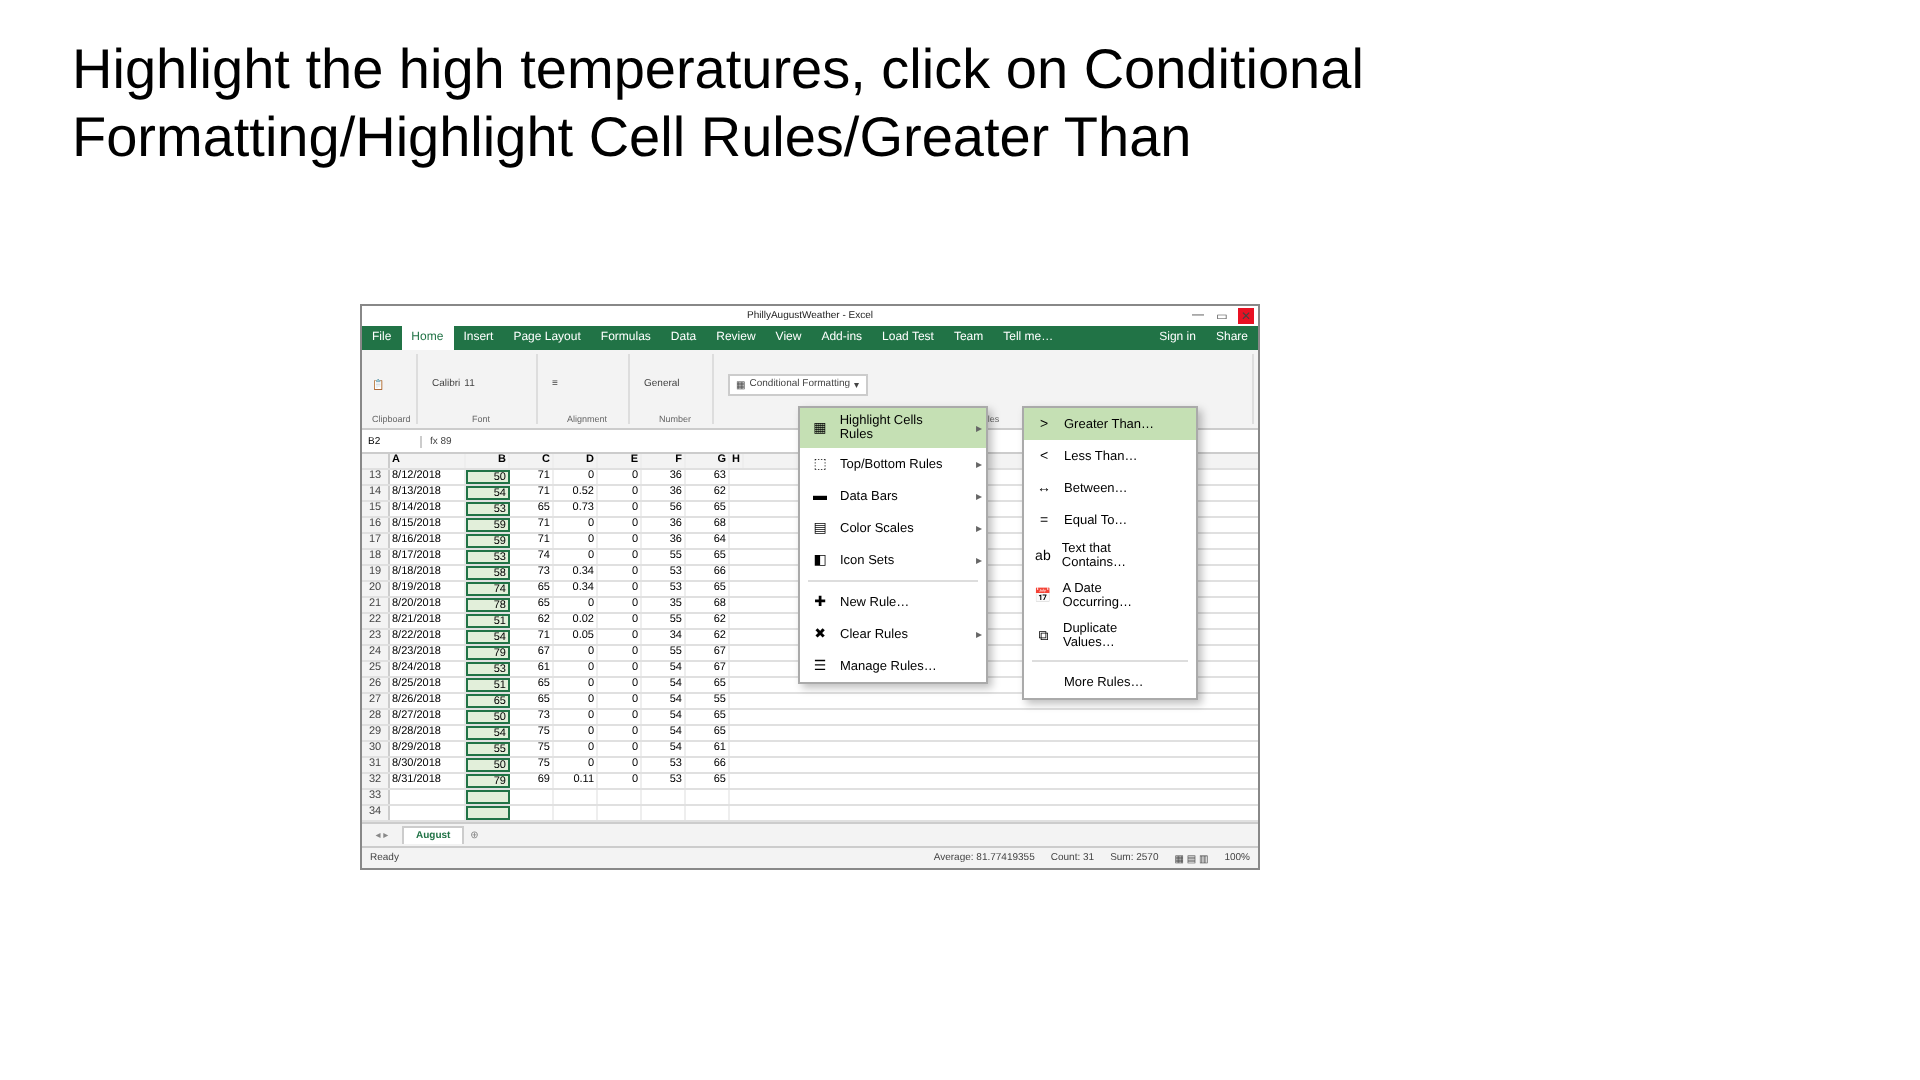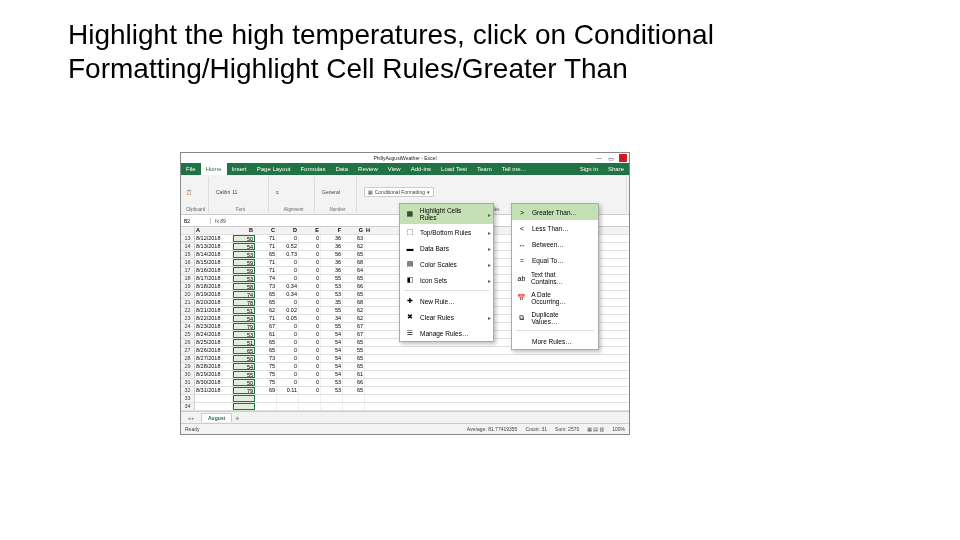--- a/index.html
+++ b/index.html
@@ -1,17 +1,17 @@
 <!DOCTYPE html>
 <html><head>
 <meta charset="utf-8">
 <style>
   * { box-sizing: border-box; margin: 0; padding: 0; }
   body { font-family: "Segoe UI", Arial, sans-serif; background: #fff; width: 960px; height: 540px; overflow: hidden; }
-  .instruction { font-size: 28px; padding: 18px 40px 0 68px; line-height: 1.2; color: #000; }
+  .instruction { font-size: 28px; padding: 18px 40px 0 36px; line-height: 1.2; color: #000; }
   .excel-window { position: absolute; left: 180px; top: 152px; width: 450px; border: 1px solid #888; background: #fff; font-size: 6px; }
   .titlebar { background: #fff; color: #222; height: 10px; display: flex; align-items: center; justify-content: center; position: relative; font-size: 5px; }
   .titlebar .title { flex: 1; text-align: center; }
   .titlebar .win-ctrl { position: absolute; right: 2px; display: flex; gap: 4px; }
   .titlebar .win-ctrl span { width: 8px; height: 8px; display: flex; align-items: center; justify-content: center; font-size: 6px; color: #444; }
   .titlebar .close { background: #e81123; color: #fff; font-size: 6px; }
   .tabstrip { background: #217346; display: flex; height: 12px; }
   .tab { padding: 1px 5px; color: #fff; font-size: 6px; display: flex; align-items: center; }
   .tab.active { background: #fff; color: #217346; }
   .tab.right { margin-left: auto; }

